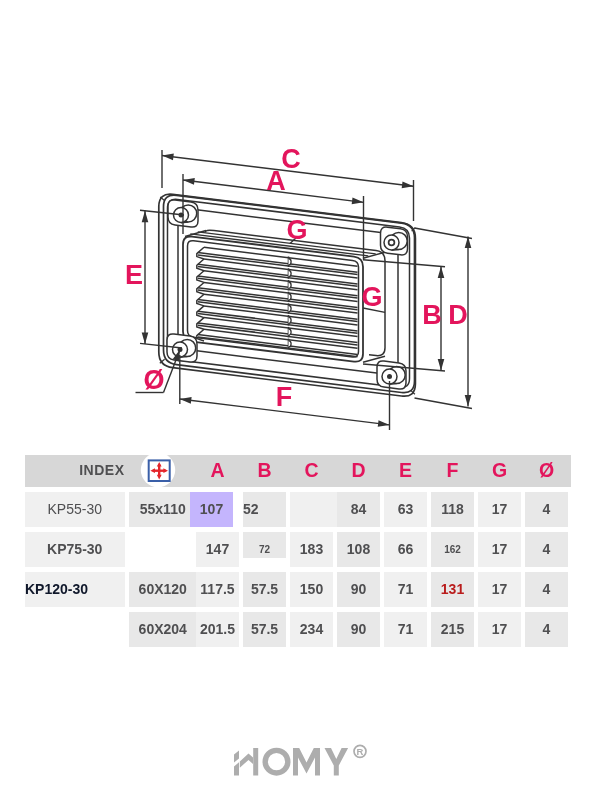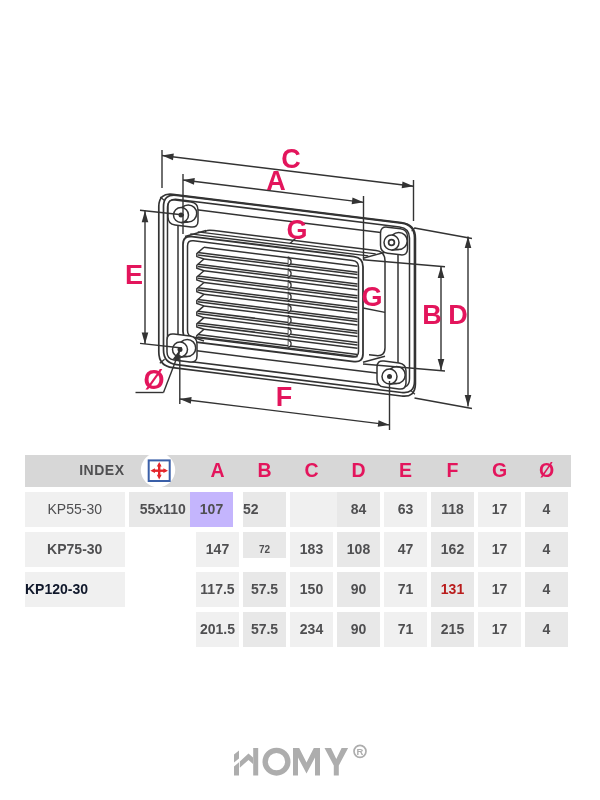--- a/index.html
+++ b/index.html
@@ -168,33 +168,35 @@
     <div style="position:absolute;left:337.0px;top:491.5px;width:43px;height:35px;line-height:35px;text-align:center;font-size:14px;font-weight:bold;color:#4f4f51;background:#e8e8e8;">84</div>
     <div style="position:absolute;left:384.0px;top:491.5px;width:43px;height:35px;line-height:35px;text-align:center;font-size:14px;font-weight:bold;color:#4f4f51;background:#f0f0f0;">63</div>
     <div style="position:absolute;left:431.0px;top:491.5px;width:43px;height:35px;line-height:35px;text-align:center;font-size:14px;font-weight:bold;color:#4f4f51;background:#e8e8e8;">118</div>
     <div style="position:absolute;left:478.0px;top:491.5px;width:43px;height:35px;line-height:35px;text-align:center;font-size:14px;font-weight:bold;color:#4f4f51;background:#f0f0f0;">17</div>
     <div style="position:absolute;left:525.0px;top:491.5px;width:43px;height:35px;line-height:35px;text-align:center;font-size:14px;font-weight:bold;color:#4f4f51;background:#e8e8e8;">4</div>
     <div style="position:absolute;left:25px;top:531.5px;width:99.5px;height:35px;line-height:35px;text-align:center;font-size:14px;font-weight:bold;color:#4f4f51;background:#f0f0f0;">KP75-30</div>
     <div style="position:absolute;left:196.0px;top:531.5px;width:43px;height:35px;line-height:35px;text-align:center;font-size:14px;font-weight:bold;color:#4f4f51;background:#f0f0f0;">147</div>
     <div style="position:absolute;left:243.0px;top:531.5px;width:43px;height:26px;line-height:35px;text-align:center;font-size:10px;font-weight:bold;color:#4f4f51;background:#e8e8e8;">72</div>
     <div style="position:absolute;left:290.0px;top:531.5px;width:43px;height:35px;line-height:35px;text-align:center;font-size:14px;font-weight:bold;color:#4f4f51;background:#f0f0f0;">183</div>
     <div style="position:absolute;left:337.0px;top:531.5px;width:43px;height:35px;line-height:35px;text-align:center;font-size:14px;font-weight:bold;color:#4f4f51;background:#e8e8e8;">108</div>
-    <div style="position:absolute;left:384.0px;top:531.5px;width:43px;height:35px;line-height:35px;text-align:center;font-size:14px;font-weight:bold;color:#4f4f51;background:#f0f0f0;">47</div>
-    <div style="position:absolute;left:431.0px;top:531.5px;width:43px;height:35px;line-height:35px;text-align:center;font-size:14px;font-weight:bold;color:#4f4f51;background:#e8e8e8;">162</div>
+    <div style="position:absolute;left:384.0px;top:531.5px;width:43px;height:35px;line-height:35px;text-align:center;font-size:14px;font-weight:bold;color:#4f4f51;background:#f0f0f0;">66</div>
+    <div style="position:absolute;left:431.0px;top:531.5px;width:43px;height:35px;line-height:35px;text-align:center;font-size:10px;font-weight:bold;color:#4f4f51;background:#e8e8e8;">162</div>
     <div style="position:absolute;left:478.0px;top:531.5px;width:43px;height:35px;line-height:35px;text-align:center;font-size:14px;font-weight:bold;color:#4f4f51;background:#f0f0f0;">17</div>
     <div style="position:absolute;left:525.0px;top:531.5px;width:43px;height:35px;line-height:35px;text-align:center;font-size:14px;font-weight:bold;color:#4f4f51;background:#e8e8e8;">4</div>
     <div style="position:absolute;left:25px;top:571.5px;width:99.5px;height:35px;line-height:35px;text-align:left;font-size:14px;font-weight:bold;color:#0f172a;background:#f0f0f0;">KP120-30</div>
+    <div style="position:absolute;left:128.5px;top:571.5px;width:68.5px;height:35px;line-height:35px;text-align:center;font-size:14px;font-weight:bold;color:#4f4f51;background:#e8e8e8;">60X120</div>
     <div style="position:absolute;left:196.0px;top:571.5px;width:43px;height:35px;line-height:35px;text-align:center;font-size:14px;font-weight:bold;color:#4f4f51;background:#f0f0f0;">117.5</div>
     <div style="position:absolute;left:243.0px;top:571.5px;width:43px;height:35px;line-height:35px;text-align:center;font-size:14px;font-weight:bold;color:#4f4f51;background:#e8e8e8;">57.5</div>
     <div style="position:absolute;left:290.0px;top:571.5px;width:43px;height:35px;line-height:35px;text-align:center;font-size:14px;font-weight:bold;color:#4f4f51;background:#f0f0f0;">150</div>
     <div style="position:absolute;left:337.0px;top:571.5px;width:43px;height:35px;line-height:35px;text-align:center;font-size:14px;font-weight:bold;color:#4f4f51;background:#e8e8e8;">90</div>
     <div style="position:absolute;left:384.0px;top:571.5px;width:43px;height:35px;line-height:35px;text-align:center;font-size:14px;font-weight:bold;color:#4f4f51;background:#f0f0f0;">71</div>
     <div style="position:absolute;left:431.0px;top:571.5px;width:43px;height:35px;line-height:35px;text-align:center;font-size:14px;font-weight:bold;color:#b91c1c;background:#e8e8e8;">131</div>
     <div style="position:absolute;left:478.0px;top:571.5px;width:43px;height:35px;line-height:35px;text-align:center;font-size:14px;font-weight:bold;color:#4f4f51;background:#f0f0f0;">17</div>
     <div style="position:absolute;left:525.0px;top:571.5px;width:43px;height:35px;line-height:35px;text-align:center;font-size:14px;font-weight:bold;color:#4f4f51;background:#e8e8e8;">4</div>
+    <div style="position:absolute;left:128.5px;top:611.5px;width:68.5px;height:35px;line-height:35px;text-align:center;font-size:14px;font-weight:bold;color:#4f4f51;background:#e8e8e8;">60X204</div>
     <div style="position:absolute;left:196.0px;top:611.5px;width:43px;height:35px;line-height:35px;text-align:center;font-size:14px;font-weight:bold;color:#4f4f51;background:#f0f0f0;">201.5</div>
     <div style="position:absolute;left:243.0px;top:611.5px;width:43px;height:35px;line-height:35px;text-align:center;font-size:14px;font-weight:bold;color:#4f4f51;background:#e8e8e8;">57.5</div>
     <div style="position:absolute;left:290.0px;top:611.5px;width:43px;height:35px;line-height:35px;text-align:center;font-size:14px;font-weight:bold;color:#4f4f51;background:#f0f0f0;">234</div>
     <div style="position:absolute;left:337.0px;top:611.5px;width:43px;height:35px;line-height:35px;text-align:center;font-size:14px;font-weight:bold;color:#4f4f51;background:#e8e8e8;">90</div>
     <div style="position:absolute;left:384.0px;top:611.5px;width:43px;height:35px;line-height:35px;text-align:center;font-size:14px;font-weight:bold;color:#4f4f51;background:#f0f0f0;">71</div>
     <div style="position:absolute;left:431.0px;top:611.5px;width:43px;height:35px;line-height:35px;text-align:center;font-size:14px;font-weight:bold;color:#4f4f51;background:#e8e8e8;">215</div>
     <div style="position:absolute;left:478.0px;top:611.5px;width:43px;height:35px;line-height:35px;text-align:center;font-size:14px;font-weight:bold;color:#4f4f51;background:#f0f0f0;">17</div>
     <div style="position:absolute;left:525.0px;top:611.5px;width:43px;height:35px;line-height:35px;text-align:center;font-size:14px;font-weight:bold;color:#4f4f51;background:#e8e8e8;">4</div>
 <div style="position:absolute;left:231px;top:740px;"><svg width="150" height="45" viewBox="0 0 150 45">
         <g fill="#adadad">

